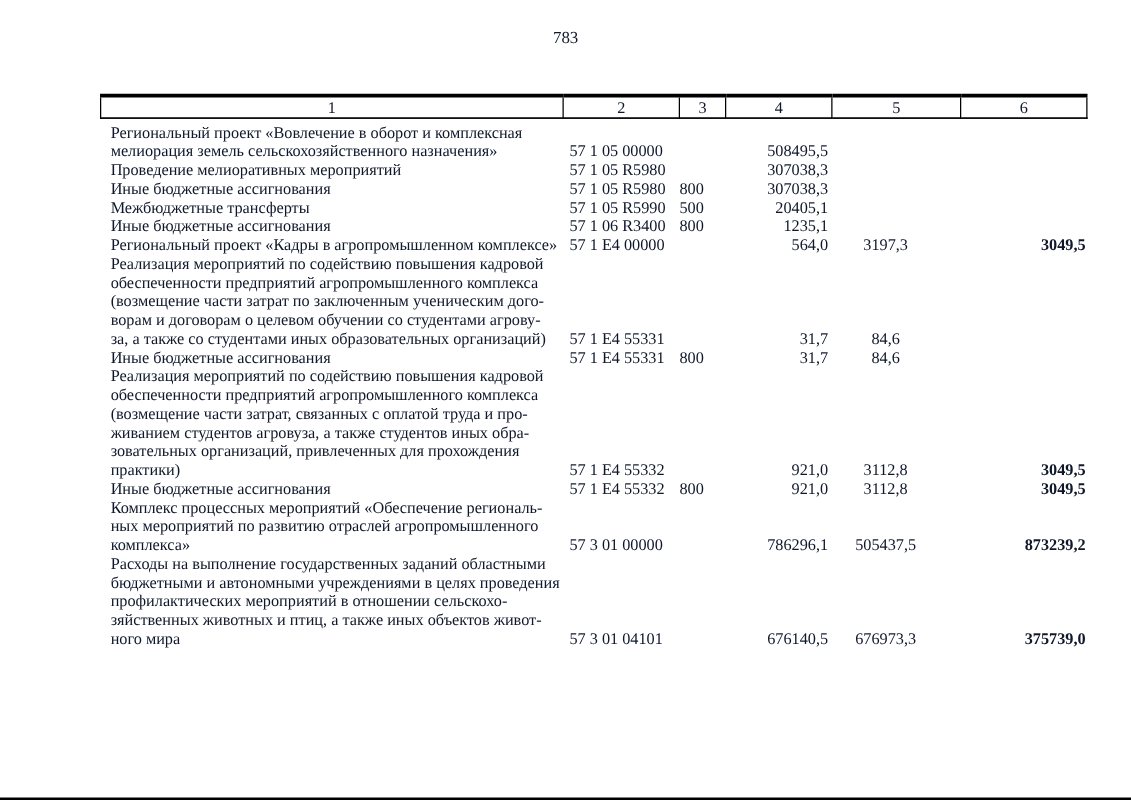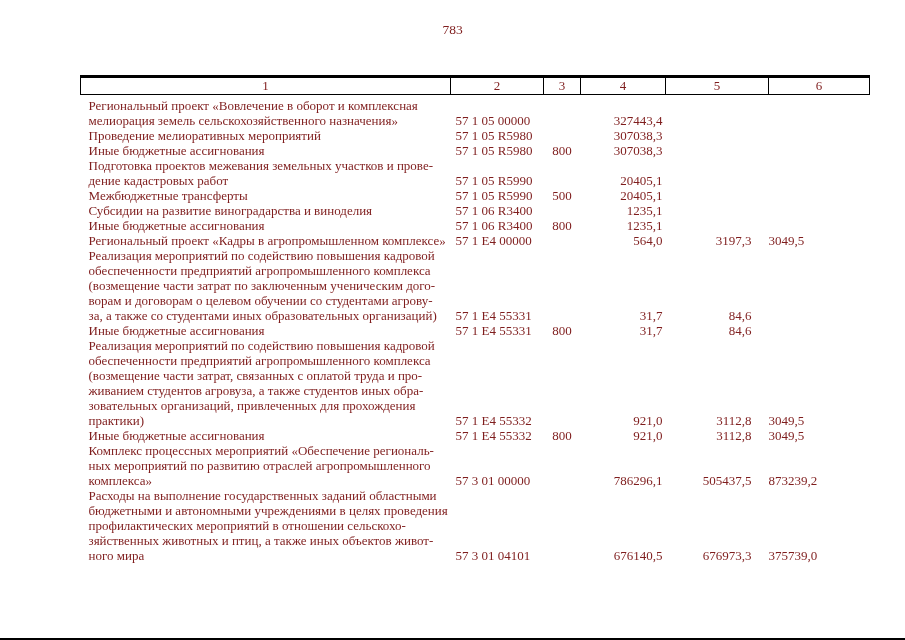--- a/index.html
+++ b/index.html
@@ -4,21 +4,21 @@
 <style>
   * { box-sizing: border-box; }
   html, body { margin: 0; padding: 0; background: #ffffff; }
   .page {
     position: relative;
     width: 905px;
     height: 640px;
     background: #ffffff;
     overflow: hidden;
     font-family: "Liberation Serif", serif;
-    color: #7f1d1d;
+    color: #0f172a;
     font-size: 13px;
   }
   .page-number {
     position: absolute;
     top: 22px;
     left: 0;
     right: 0;
     text-align: center;
     font-size: 13.5px;
   }
@@ -48,24 +48,24 @@
   }
   tbody tr:first-child td { padding-top: 3px; }
   td.c-desc {
     vertical-align: top;
     white-space: pre-line;
     text-align: left;
     padding-left: 8px;
     padding-right: 2px;
   }
   td.c-code { padding-left: 5px; white-space: nowrap; }
-  td.c-type { text-align: center; }
+  td.c-type { }
   td.c-a1 { text-align: right; padding-right: 3px; }
-  td.c-a2 { text-align: right; padding-right: 17px; }
-  td.c-a3 { text-align: left; padding-right: 1px; }
+  td.c-a2 { text-align: center; padding-right: 17px; }
+  td.c-a3 { text-align: right; padding-right: 1px; font-weight: bold; }
   .bottom-rule {
     position: absolute;
     left: 0;
     bottom: 0;
     width: 100%;
     height: 2px;
     background: #000;
   }
 </style>
 </head>
@@ -93,21 +93,21 @@
         <th>5</th>
         <th>6</th>
       </tr>
     </thead>
     <tbody>
   <tr>
     <td class="c-desc">Региональный проект «Вовлечение в оборот и комплексная
 мелиорация земель сельскохозяйственного назначения»</td>
     <td class="c-code">57 1 05 00000</td>
     <td class="c-type"></td>
-    <td class="c-a1">327443,4</td>
+    <td class="c-a1">508495,5</td>
     <td class="c-a2"></td>
     <td class="c-a3"></td>
   </tr>
 
   <tr>
     <td class="c-desc">Проведение мелиоративных мероприятий</td>
     <td class="c-code">57 1 05 R5980</td>
     <td class="c-type"></td>
     <td class="c-a1">307038,3</td>
     <td class="c-a2"></td>
@@ -116,48 +116,31 @@
 
   <tr>
     <td class="c-desc">Иные бюджетные ассигнования</td>
     <td class="c-code">57 1 05 R5980</td>
     <td class="c-type">800</td>
     <td class="c-a1">307038,3</td>
     <td class="c-a2"></td>
     <td class="c-a3"></td>
   </tr>
 
-  <tr>
-    <td class="c-desc">Подготовка проектов межевания земельных участков и прове-
-дение кадастровых работ</td>
-    <td class="c-code">57 1 05 R5990</td>
-    <td class="c-type"></td>
-    <td class="c-a1">20405,1</td>
-    <td class="c-a2"></td>
-    <td class="c-a3"></td>
-  </tr>
 
   <tr>
     <td class="c-desc">Межбюджетные трансферты</td>
     <td class="c-code">57 1 05 R5990</td>
     <td class="c-type">500</td>
     <td class="c-a1">20405,1</td>
     <td class="c-a2"></td>
     <td class="c-a3"></td>
   </tr>
 
 
-  <tr>
-    <td class="c-desc">Субсидии на развитие виноградарства и виноделия</td>
-    <td class="c-code">57 1 06 R3400</td>
-    <td class="c-type"></td>
-    <td class="c-a1">1235,1</td>
-    <td class="c-a2"></td>
-    <td class="c-a3"></td>
-  </tr>
 
   <tr>
     <td class="c-desc">Иные бюджетные ассигнования</td>
     <td class="c-code">57 1 06 R3400</td>
     <td class="c-type">800</td>
     <td class="c-a1">1235,1</td>
     <td class="c-a2"></td>
     <td class="c-a3"></td>
   </tr>
 

